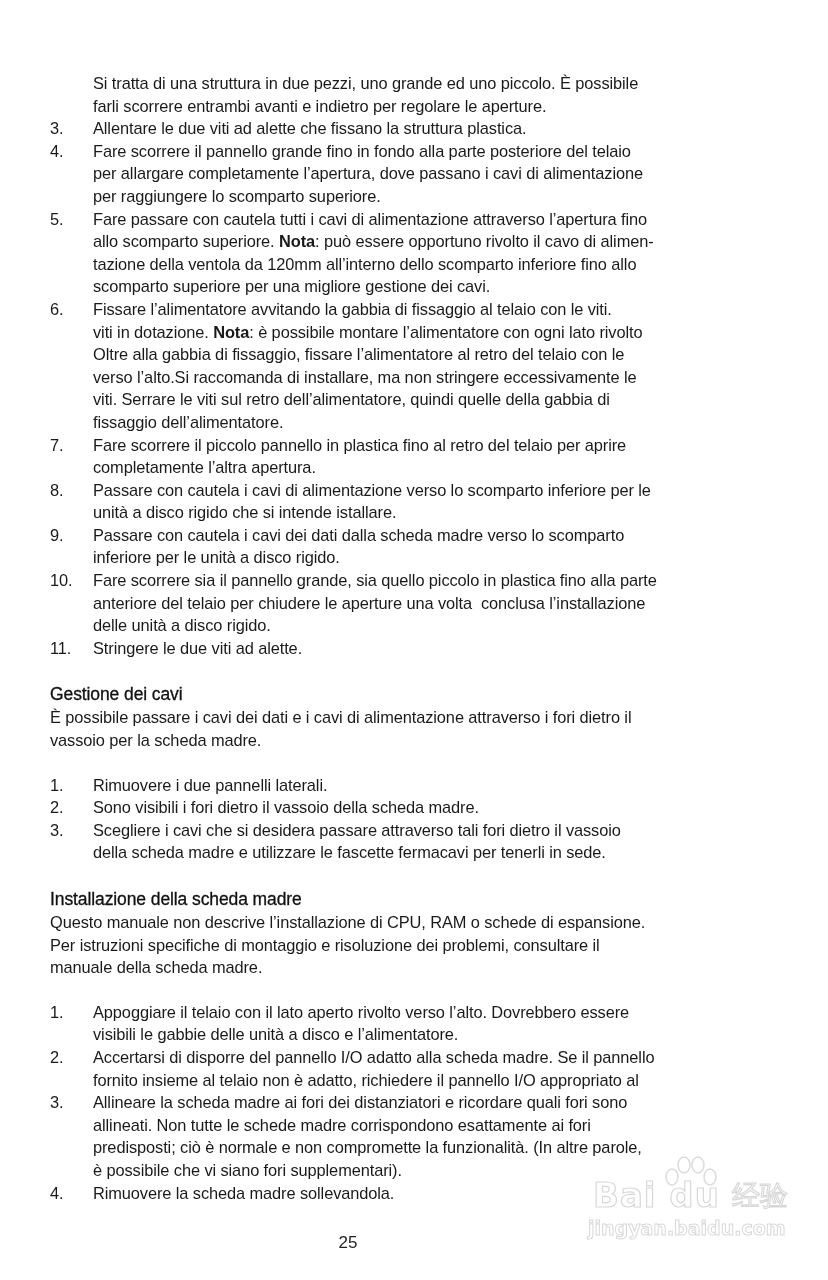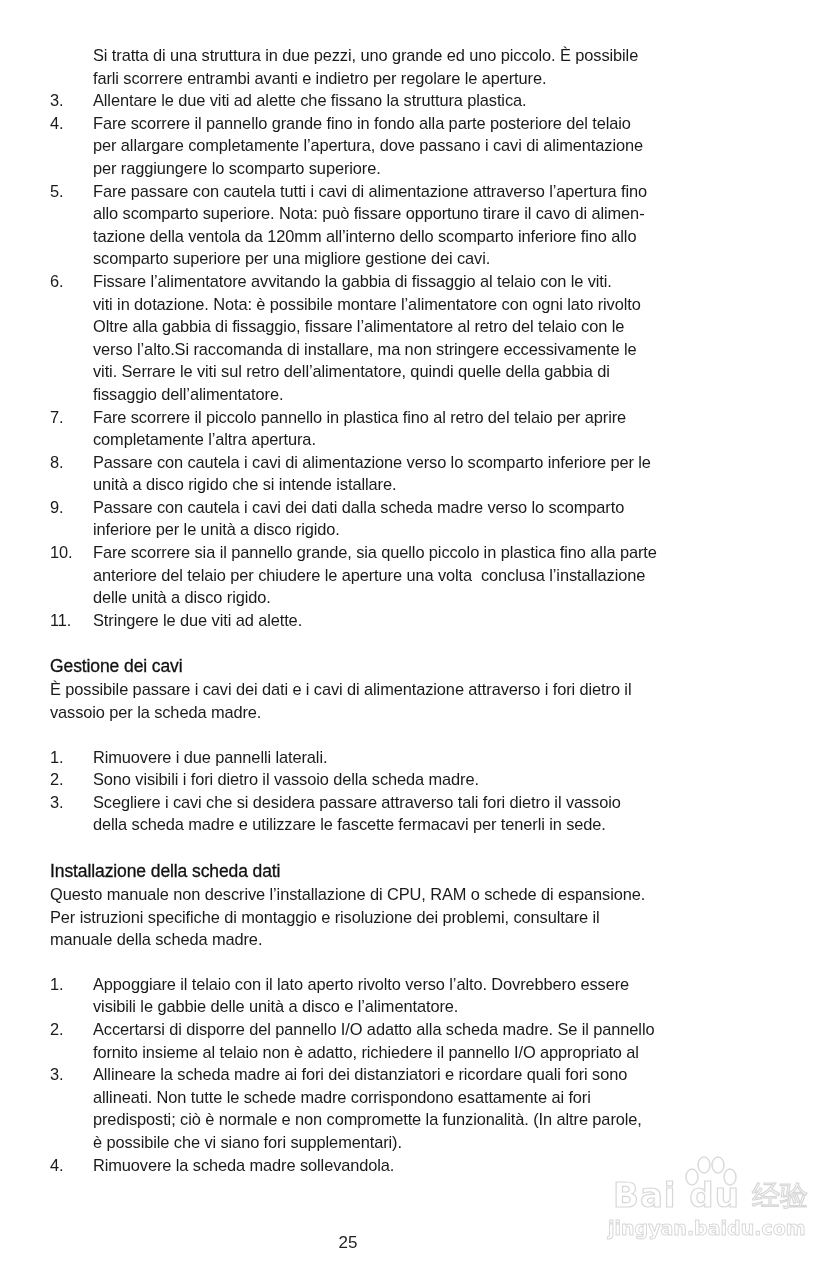--- a/index.html
+++ b/index.html
@@ -28,45 +28,46 @@
       position: relative;
       padding-left: 43px;
     }
     .item .num {
       position: absolute;
       left: 0;
       top: 0;
     }
     .cont {
       padding-left: 43px;
+      margin-top: 28px;
     }
     .heading {
       font-size: 17.5px;
       font-weight: normal;
       margin: 0;
       line-height: 24px;
       color: #111;
       -webkit-text-stroke: 0.3px #111;
     }
     .para { margin: 0; }
     .gap { height: 23px; }
     .gap-sm { height: 22px; }
-    b { font-weight: normal; margin-top: 24px; }
+    b { font-weight: bold; margin-top: 24px; }
     .page-number {
       position: absolute;
       top: 1233px;
       left: 0;
       width: 696px;
       text-align: center;
       font-size: 17px;
       color: #222;
     }
     .watermark {
       position: absolute;
-      left: 608px;
+      left: 588px;
       top: 1155px;
       width: 200px;
       height: 95px;
       opacity: 0.55;
     }
     .wm-logo {
       position: absolute;
       left: 5px;
       top: 20px;
       font-family: "DejaVu Sans", sans-serif;
@@ -122,21 +123,21 @@
   <div class="item">
     <span class="num">4.</span>
     <div>Fare scorrere il pannello grande fino in fondo alla parte posteriore del telaio</div>
     <div>per allargare completamente l’apertura, dove passano i cavi di alimentazione</div>
     <div>per raggiungere lo scomparto superiore.</div>
   </div>
 
   <div class="item">
     <span class="num">5.</span>
     <div>Fare passare con cautela tutti i cavi di alimentazione attraverso l’apertura fino</div>
-    <div><span>allo scomparto superiore. </span><b>Nota</b><span>: può fissare opportuno tirare il cavo di alimen-</span></div>
+    <div><span>allo scomparto superiore. </span><b>Nota</b><span>: può essere opportuno rivolto il cavo di alimen-</span></div>
     <div>tazione della ventola da 120mm all’interno dello scomparto inferiore fino allo</div>
     <div>scomparto superiore per una migliore gestione dei cavi.</div>
   </div>
 
   <div class="item">
     <span class="num">6.</span>
     <div>Fissare l’alimentatore avvitando la gabbia di fissaggio al telaio con le viti.</div>
     <div><span>viti in dotazione. </span><b>Nota</b><span>: è possibile montare l’alimentatore con ogni lato rivolto</span></div>
     <div>Oltre alla gabbia di fissaggio, fissare l’alimentatore al retro del telaio con le</div>
     <div>verso l’alto.Si raccomanda di installare, ma non stringere eccessivamente le</div>
@@ -192,21 +193,21 @@
     <div>Sono visibili i fori dietro il vassoio della scheda madre.</div>
   </div>
   <div class="item">
     <span class="num">3.</span>
     <div>Scegliere i cavi che si desidera passare attraverso tali fori dietro il vassoio</div>
     <div>della scheda madre e utilizzare le fascette fermacavi per tenerli in sede.</div>
   </div>
 
   <div class="gap"></div>
 
-  <h2 class="heading">Installazione della scheda dati</h2>
+  <h2 class="heading">Installazione della scheda madre</h2>
   <div class="para">
     <div>Questo manuale non descrive l’installazione di CPU, RAM o schede di espansione.</div>
     <div>Per istruzioni specifiche di montaggio e risoluzione dei problemi, consultare il</div>
     <div>manuale della scheda madre.</div>
   </div>
   <div class="gap-sm"></div>
 
   <div class="item">
     <span class="num">1.</span>
     <div>Appoggiare il telaio con il lato aperto rivolto verso l’alto. Dovrebbero essere</div>

